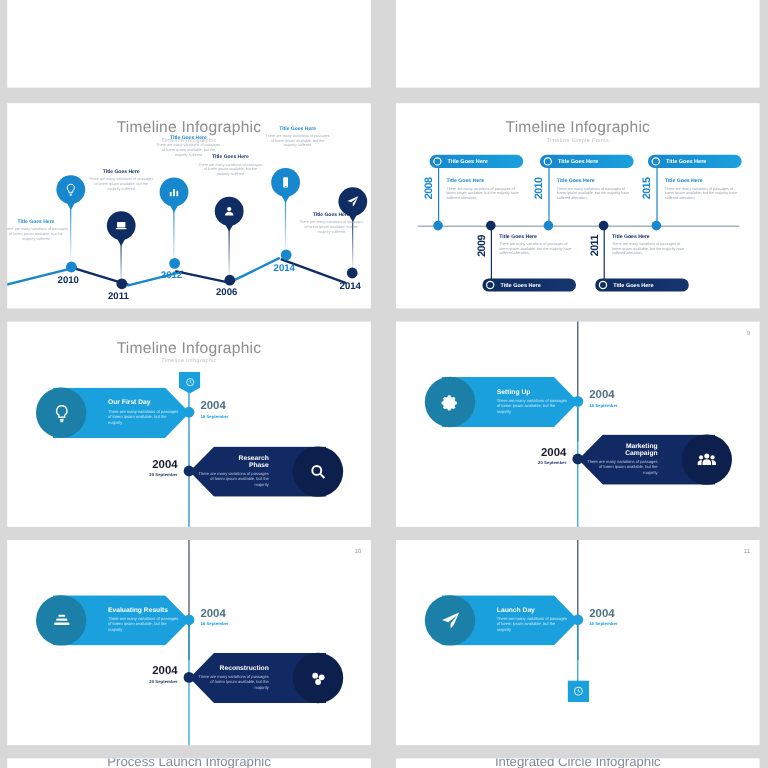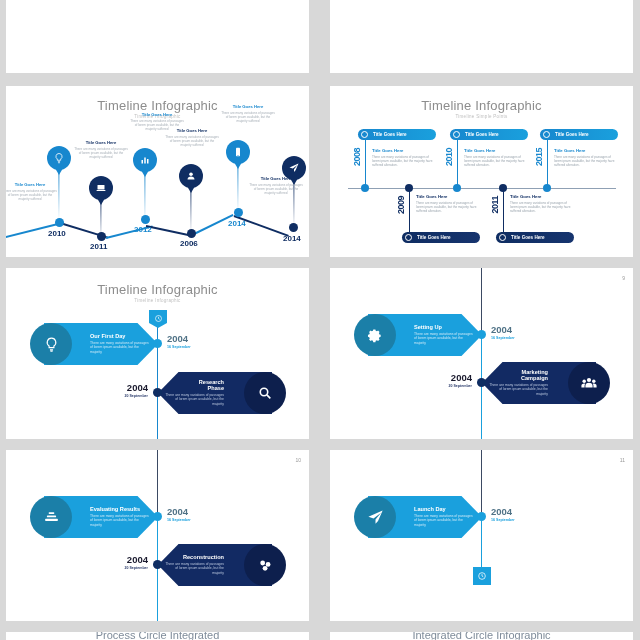--- a/index.html
+++ b/index.html
@@ -509,19 +509,19 @@
 
   <div class="clockbox" style="left:143px;top:117px;background:#1aa0dd;clip-path:polygon(0 0,100% 0,100% 100%,0 100%);">
     <svg width="10" height="10" viewBox="0 0 24 24" fill="none" stroke="#fff" stroke-width="1.8">
           <circle cx="12" cy="12" r="8"></circle>
           <path d="M12 7.5V12l3 2"></path>
         </svg>
   </div>
 </div>
 
 <div class="slide s-r4l">
-  <div class="caption" style="top:-3px;">Process Circle Integrated</div>
+  <div class="caption" style="top:-3px;">Process Launch Infographic</div>
 </div>
 <div class="slide s-r4r">
   <div class="caption" style="top:-3px;">Integrated Circle Infographic</div>
 </div>
 
 </div>
 
 </body></html>

